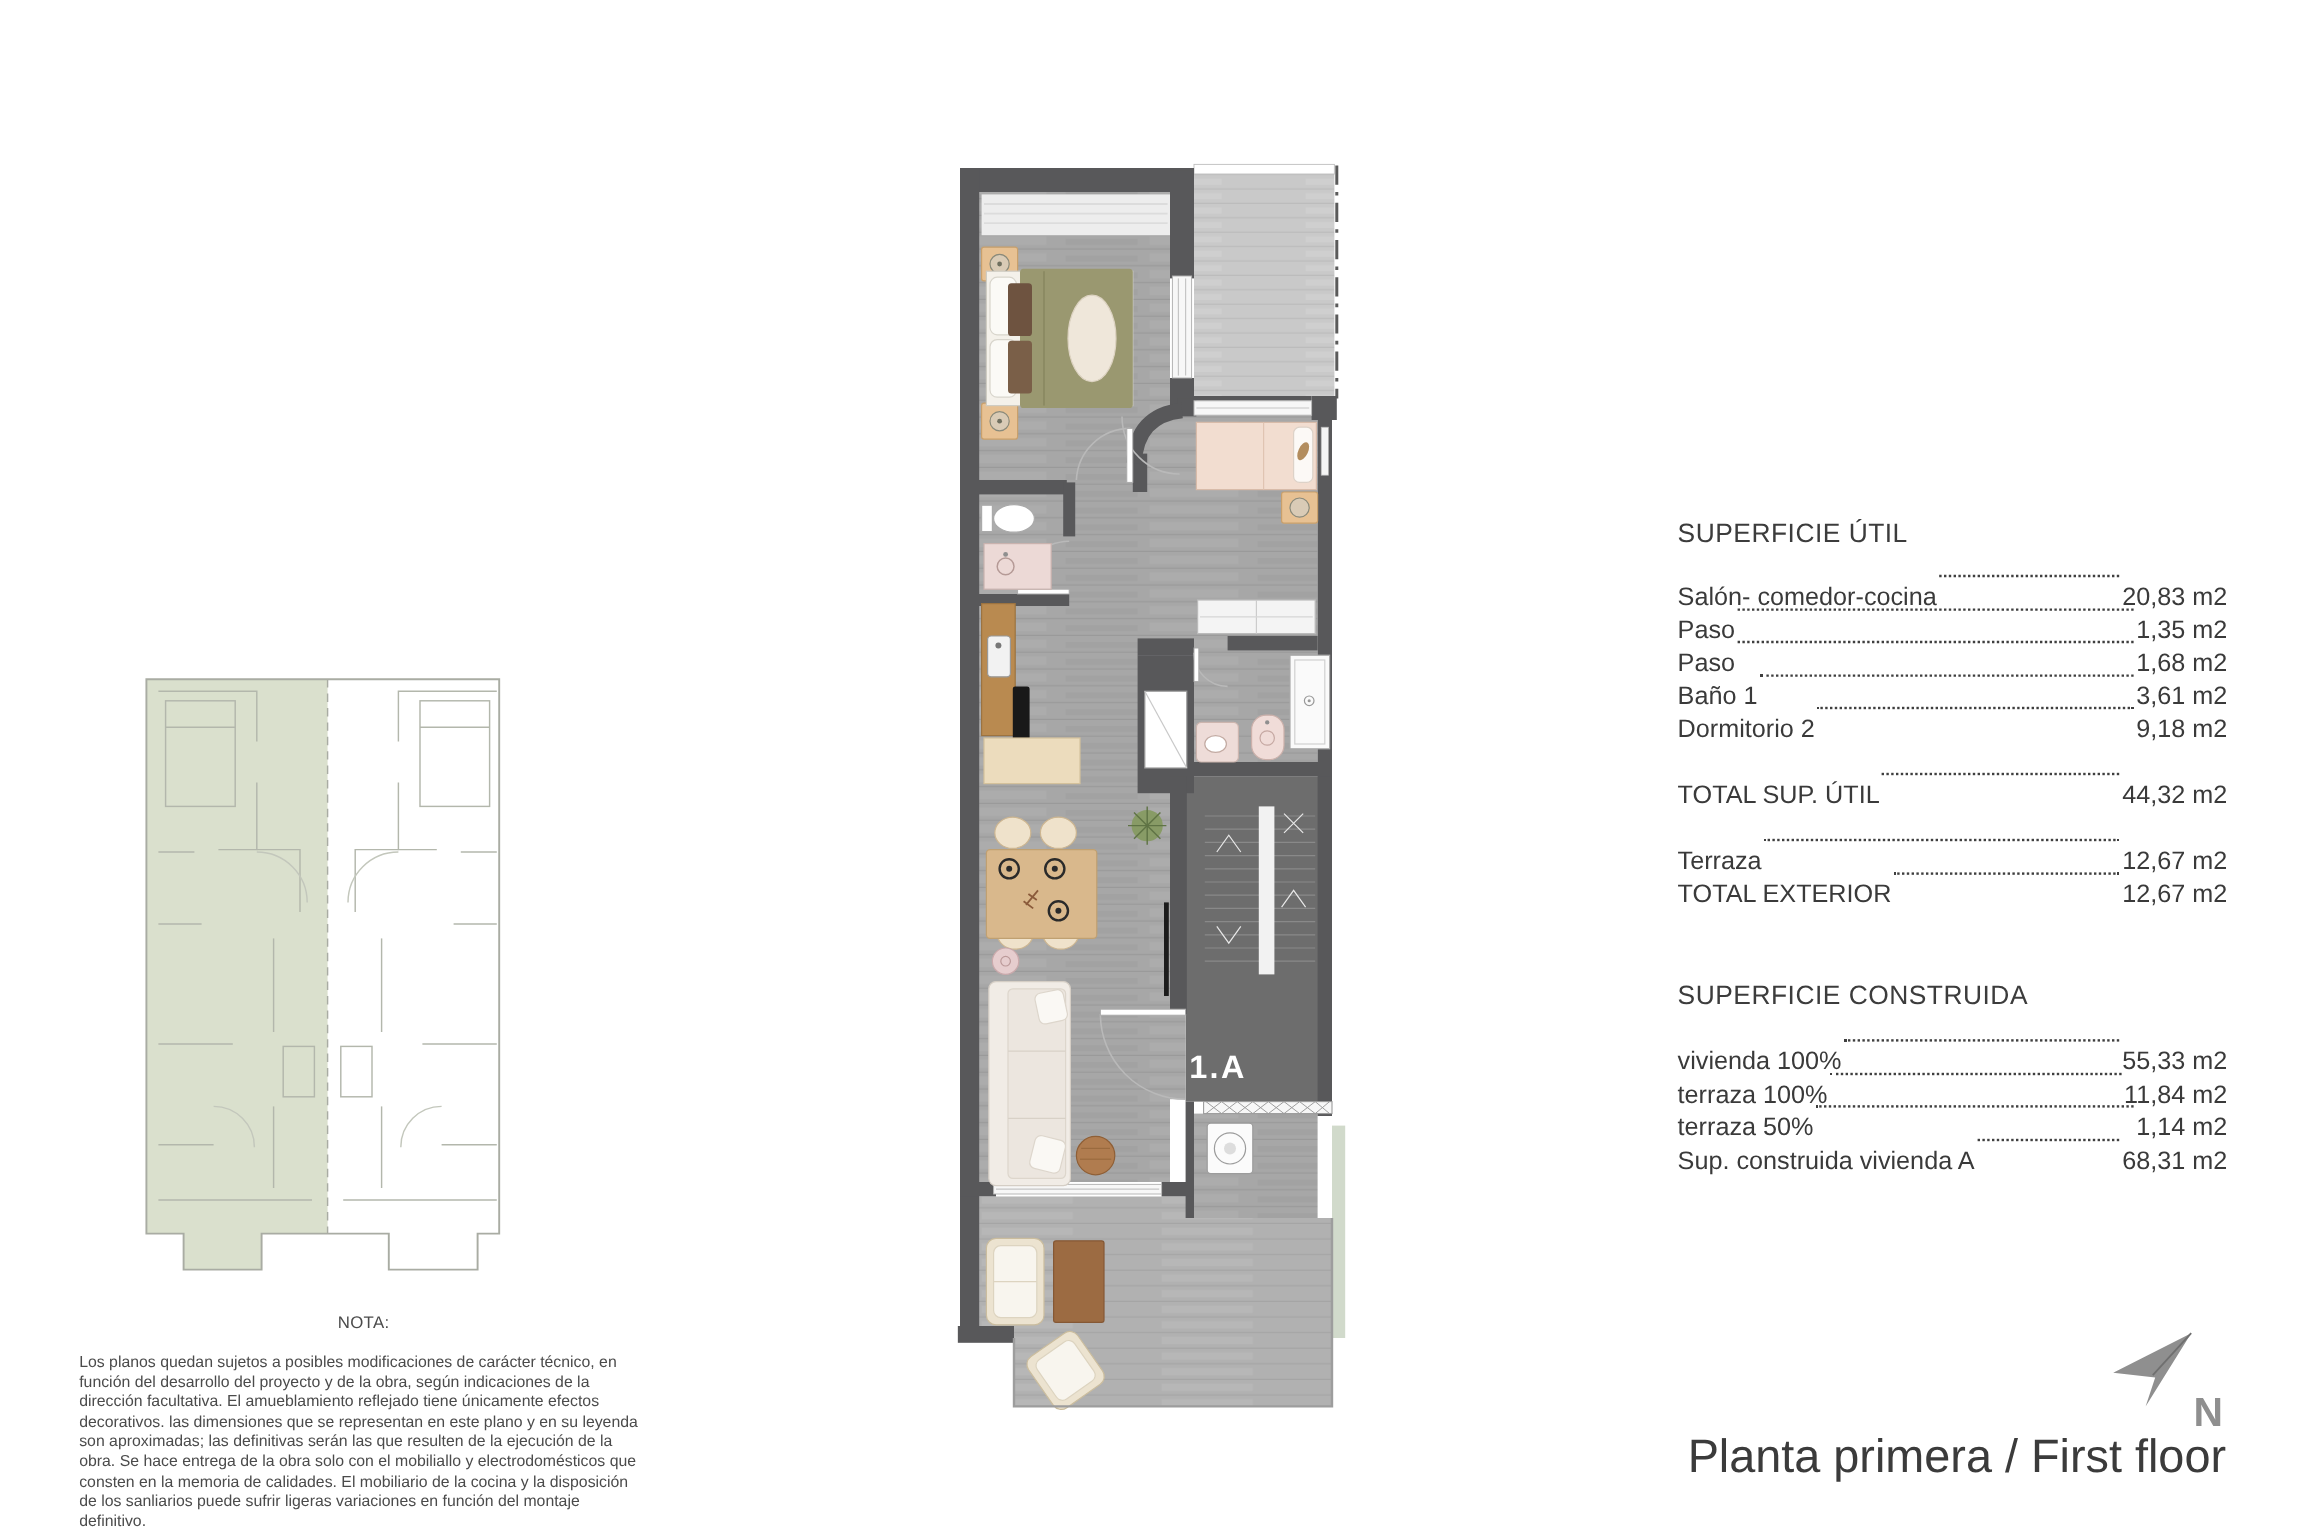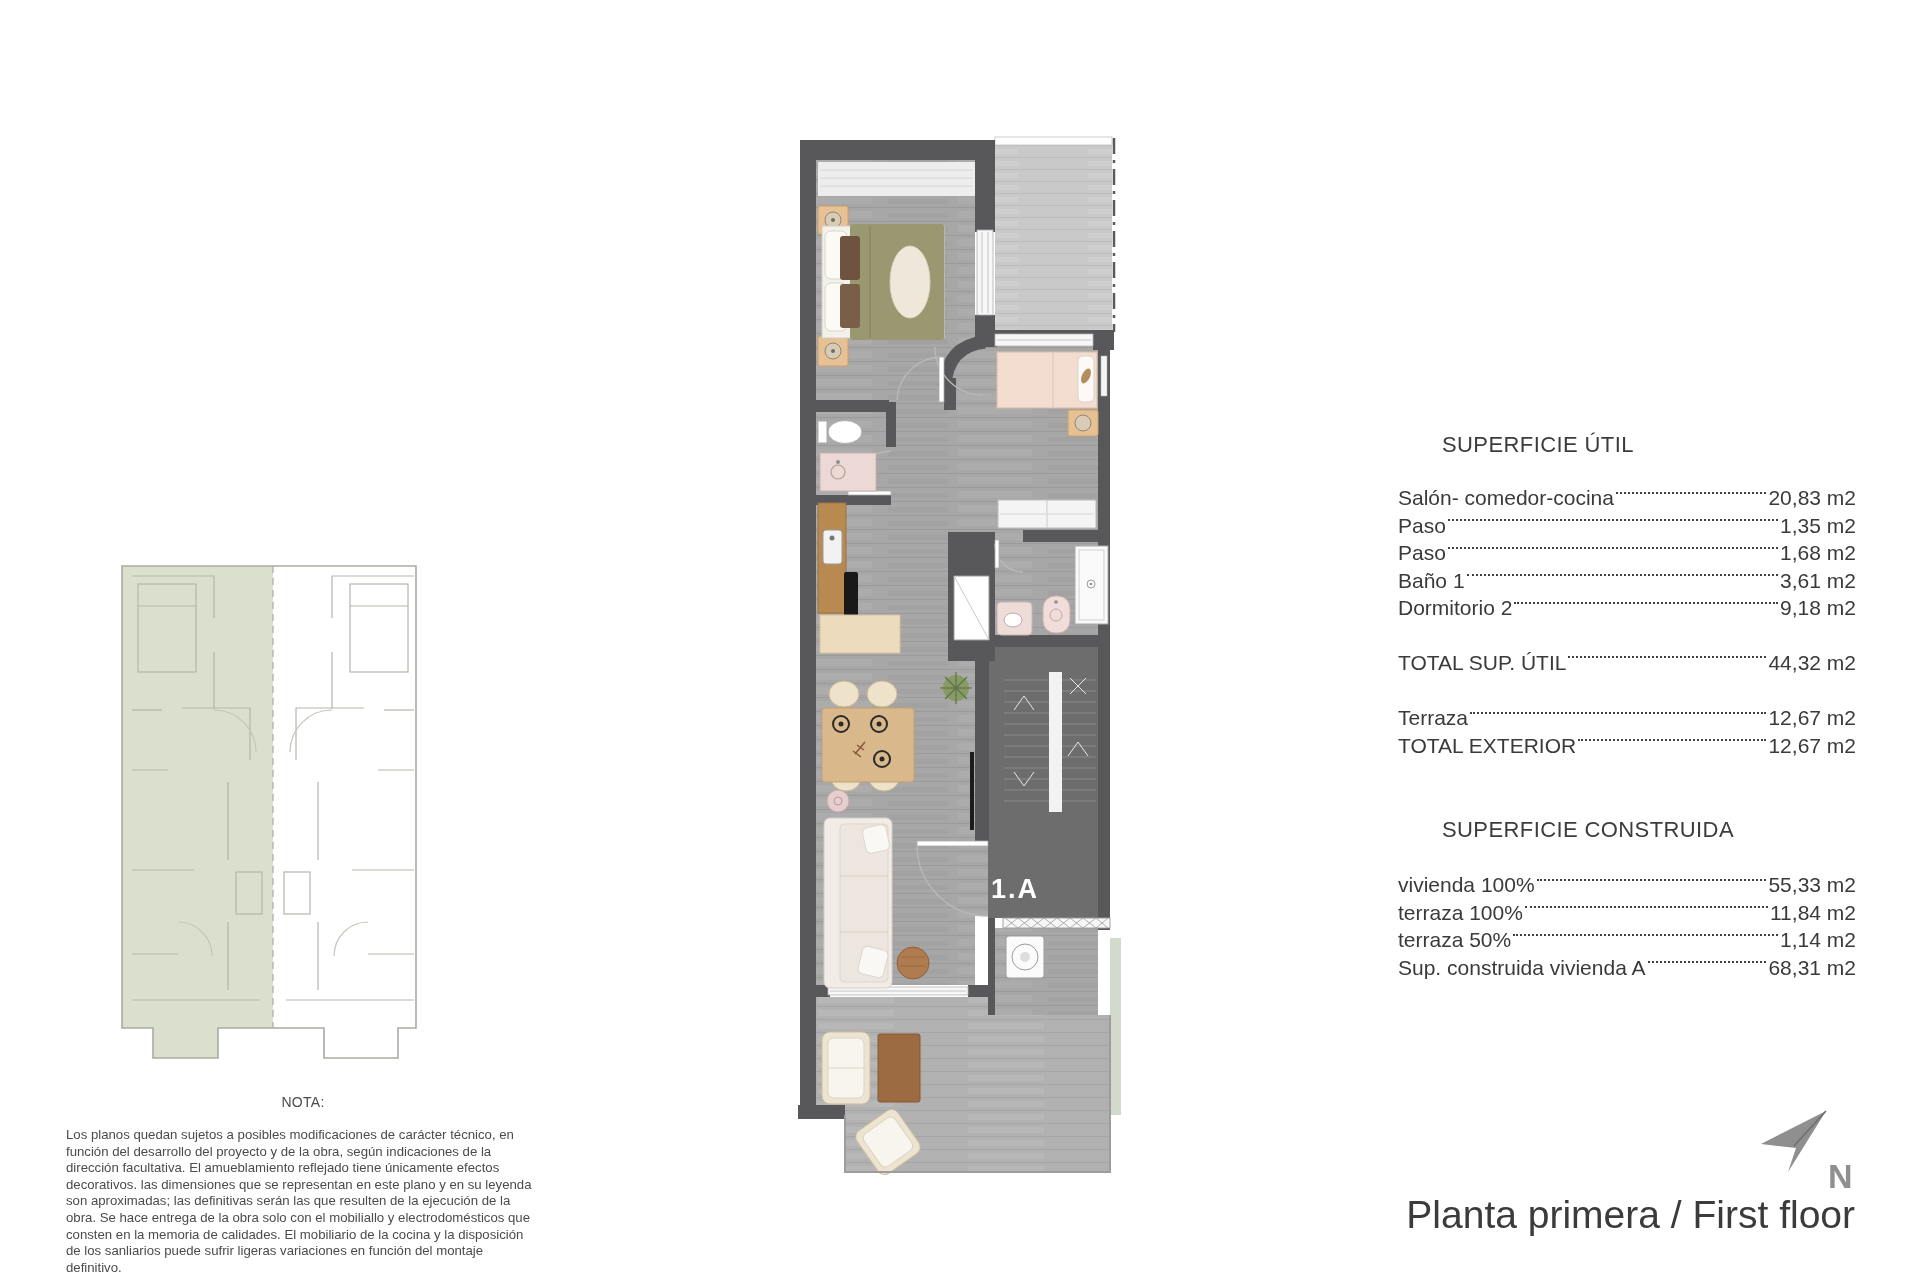--- a/index.html
+++ b/index.html
@@ -1,26 +1,26 @@
 <!DOCTYPE html>
 <html><head>
 <meta charset="utf-8">
 <style>
   html,body{margin:0;padding:0;background:#ffffff;}
   .canvas{position:relative;width:1920px;height:1280px;background:#ffffff;overflow:hidden;
           font-family:"Liberation Sans",sans-serif;color:#3c3c3c;}
   
   .area-table{position:absolute;left:1398px;top:420px;width:458px;}
   .at-title{font-size:33px;line-height:42px;color:#383838;letter-spacing:.5px;}
-  .at-h2{font-size:22px;line-height:26px;color:#3c3c3c;letter-spacing:.4px;margin-left:44px;}
+  .at-h2{font-size:22px;line-height:26px;color:#3c3c3c;letter-spacing:.4px;}
   .at-h2.useful{margin-top:12px;}
   .at-h2.built{margin-top:58px;}
   .rows{margin-top:26px;}
   .rows.built-rows{margin-top:28px;}
-  .arow{display:flex;align-items:center;font-size:21px;line-height:27.5px;color:#3a3a3a;}
+  .arow{display:flex;align-items:flex-start;font-size:21px;line-height:27.5px;color:#3a3a3a;}
   .arow .lbl{white-space:nowrap;}
   .arow .dots{flex:1 1 auto;border-bottom:2px dotted #3f3f3f;margin:0 2px;transform:translateY(-5px);min-width:10px;}
   .arow .val{white-space:nowrap;}
   .total-gap{margin-top:27px;}
   .ext-gap{margin-top:28px;}
   
   .note{position:absolute;left:66px;top:1094px;width:474px;color:#4b4b4b;}
   .note .nh{font-size:14px;line-height:16px;letter-spacing:.3px;text-align:center;}
   .note .nb{margin-top:17px;font-size:13.2px;line-height:16.6px;text-align:left;}
   

